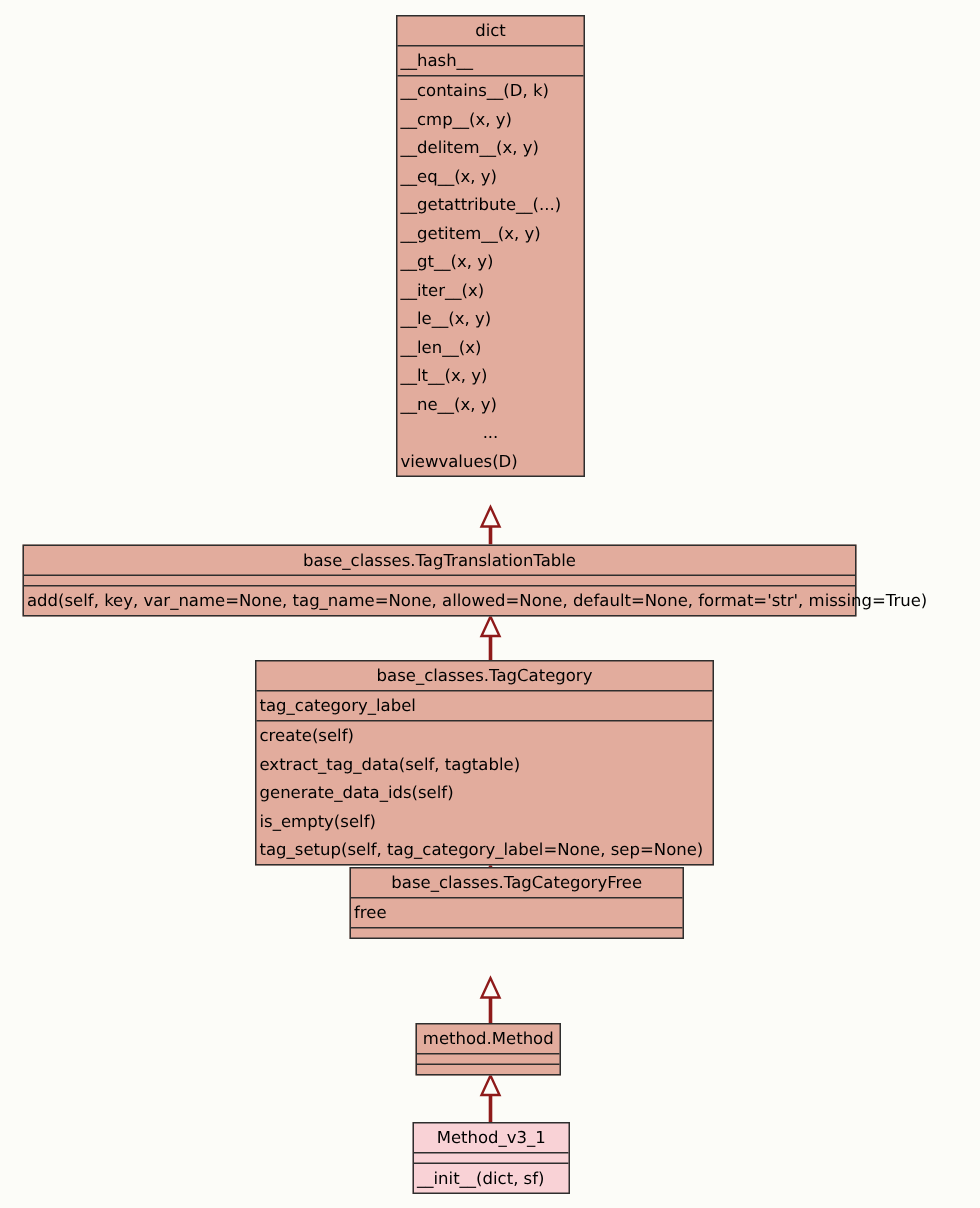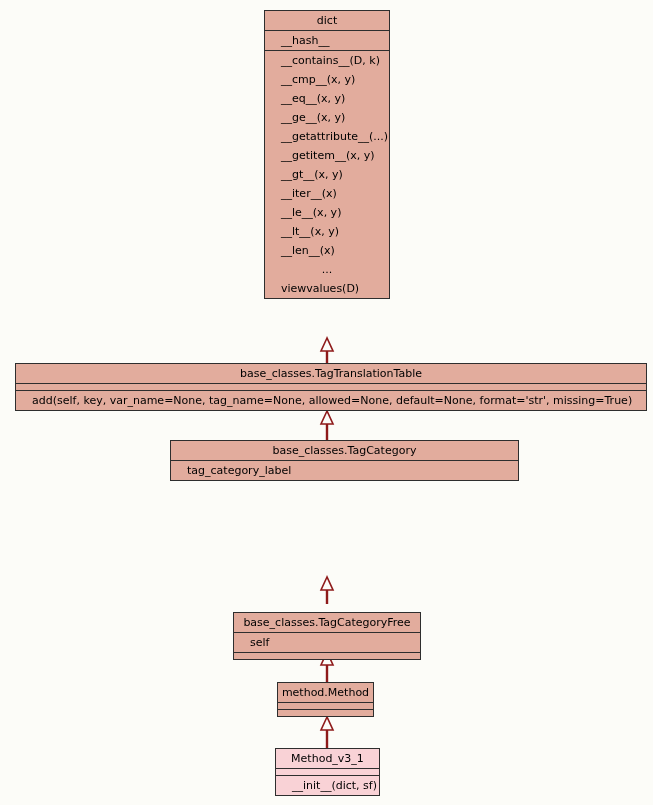--- a/index.html
+++ b/index.html
@@ -39,32 +39,32 @@
     white-space: nowrap;
     overflow: hidden;
   }
   .compartment {
     border-top: 1px solid #2e2e2e;
     min-height: 6px;
   }
   .row {
     height: 19px;
     line-height: 19px;
-    padding: 0 16px;
+    padding: 0 2px;
     white-space: nowrap;
   }
   .row.center {
     text-align: center;
   }
 
   
   #box-dict            { left: 264px; top: 10px;  width: 126px; }
-  #box-ttt             { left: 15px;  top: 363px; width: 632px; }
-  #box-tagcategory     { left: 170px; top: 440px; width: 349px; }
-  #box-tagcategoryfree { left: 233px; top: 612px; width: 188px; }
+  #box-ttt             { left: 15px;  top: 363px; width: 556px; }
+  #box-tagcategory     { left: 170px; top: 440px; width: 306px; }
+  #box-tagcategoryfree { left: 233px; top: 578px; width: 223px; }
   #box-method          { left: 277px; top: 682px; width: 97px;  }
   #box-methodv31       { left: 275px; top: 748px; width: 105px; }
 </style>
 </head>
 <body>
 
 <div id="canvas">
 
   <svg id="arrow-layer" viewBox="0 0 653 805" xmlns="http://www.w3.org/2000/svg">
 
@@ -95,53 +95,61 @@
   </svg>
 
   <div id="box-dict" class="class-box">
     <div class="class-title">dict</div>
     <div class="compartment">
         <div class="row">__hash__</div>
       </div>
     <div class="compartment">
         <div class="row">__contains__(D, k)</div>
         <div class="row">__cmp__(x, y)</div>
+        <div class="row">__delitem__(x, y)</div>
         <div class="row">__eq__(x, y)</div>
-        <div class="row">__ge__(x, y)</div>
         <div class="row">__getattribute__(...)</div>
         <div class="row">__getitem__(x, y)</div>
         <div class="row">__gt__(x, y)</div>
         <div class="row">__iter__(x)</div>
         <div class="row">__le__(x, y)</div>
+        <div class="row">__len__(x)</div>
         <div class="row">__lt__(x, y)</div>
-        <div class="row">__len__(x)</div>
+        <div class="row">__ne__(x, y)</div>
         <div class="row center">...</div>
         <div class="row">viewvalues(D)</div>
       </div>
   </div>
 
   <div id="box-ttt" class="class-box">
     <div class="class-title">base_classes.TagTranslationTable</div>
     <div class="compartment"></div>
     <div class="compartment">
         <div class="row">add(self, key, var_name=None, tag_name=None, allowed=None, default=None, format='str', missing=True)</div>
       </div>
   </div>
 
   <div id="box-tagcategory" class="class-box">
     <div class="class-title">base_classes.TagCategory</div>
     <div class="compartment">
         <div class="row">tag_category_label</div>
       </div>
+    <div class="compartment">
+        <div class="row">create(self)</div>
+        <div class="row">extract_tag_data(self, tagtable)</div>
+        <div class="row">generate_data_ids(self)</div>
+        <div class="row">is_empty(self)</div>
+        <div class="row">tag_setup(self, tag_category_label=None, sep=None)</div>
+      </div>
   </div>
 
   <div id="box-tagcategoryfree" class="class-box">
     <div class="class-title">base_classes.TagCategoryFree</div>
     <div class="compartment">
-        <div class="row">self</div>
+        <div class="row">free</div>
       </div>
     <div class="compartment"></div>
   </div>
 
   <div id="box-method" class="class-box">
     <div class="class-title">method.Method</div>
     <div class="compartment"></div>
     <div class="compartment"></div>
   </div>
 

